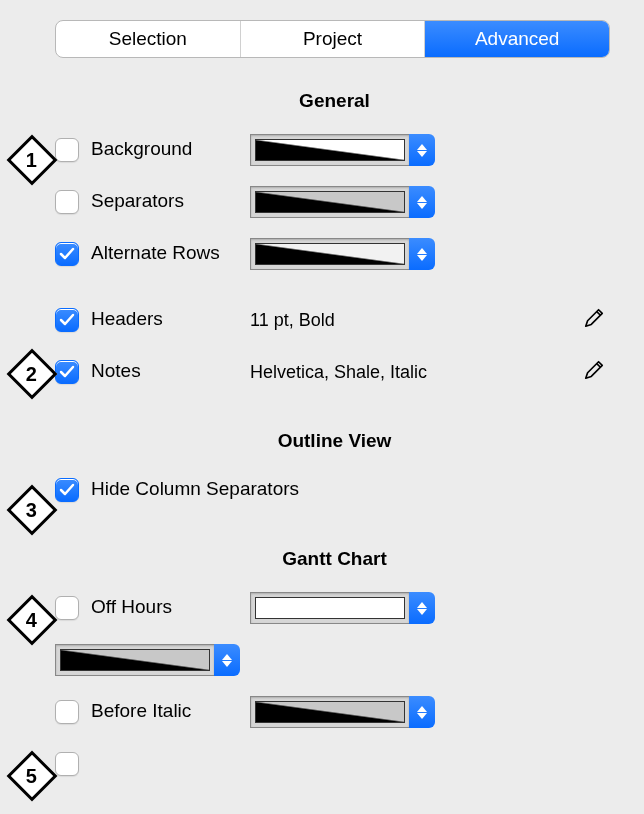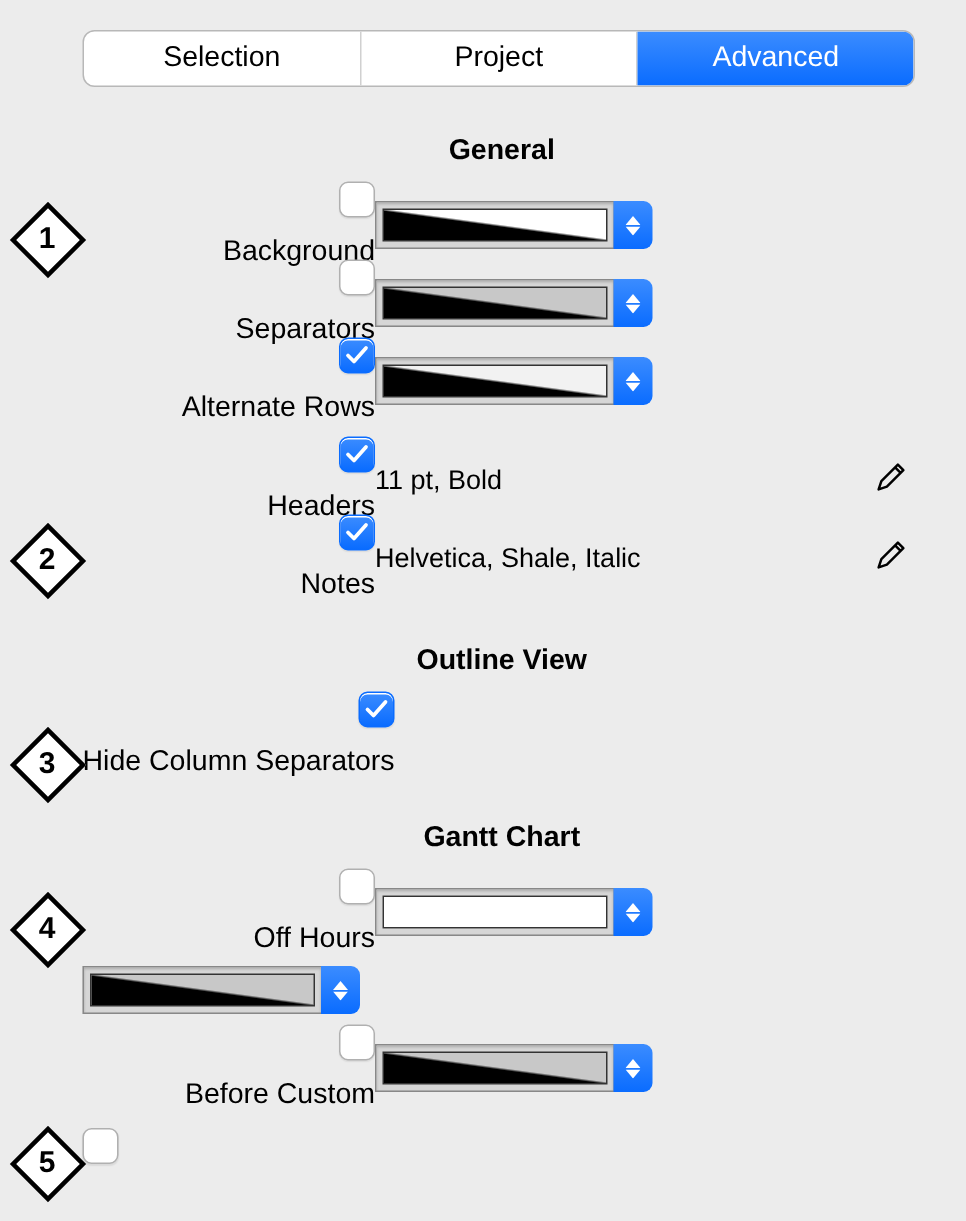--- a/index.html
+++ b/index.html
@@ -56,23 +56,22 @@
 
   .row {
     display: flex;
     align-items: center;
     height: 52px;
     position: relative;
   }
   .row .label-col {
     width: 195px;
     display: flex;
-    align-items: flex-end;
+    align-items: flex-start;
     gap: 12px;
-    flex-direction: column;
   }
   .row .value-col {
     flex: 1;
     display: flex;
     align-items: center;
   }
   .row .action-col {
     width: 40px;
     display: flex;
     justify-content: center;
@@ -336,21 +335,21 @@
               <path d="M0 0 L5 6 L10 0 Z" fill="#fff"></path>
             </svg>
         </div>
       </div>
     </div>
   </div>
 
   <div class="row">
     <div class="label-col">
       <div class="cb"></div>
-      <span class="cb-label">Before Custom</span>
+      <span class="cb-label">Before Italic</span>
     </div>
     <div class="value-col">
       <div class="color-pop">
         <div class="swatch-frame">
             <div class="swatch" style="background:linear-gradient(to top right, #000 0%, #000 48%, #c8c8c8 52%, #c8c8c8 100%)"></div>
           </div>
         <div class="disclosure">
           <svg width="10" height="6" viewBox="0 0 10 6">
               <path d="M0 6 L5 0 L10 6 Z" fill="#fff"></path>
             </svg>

